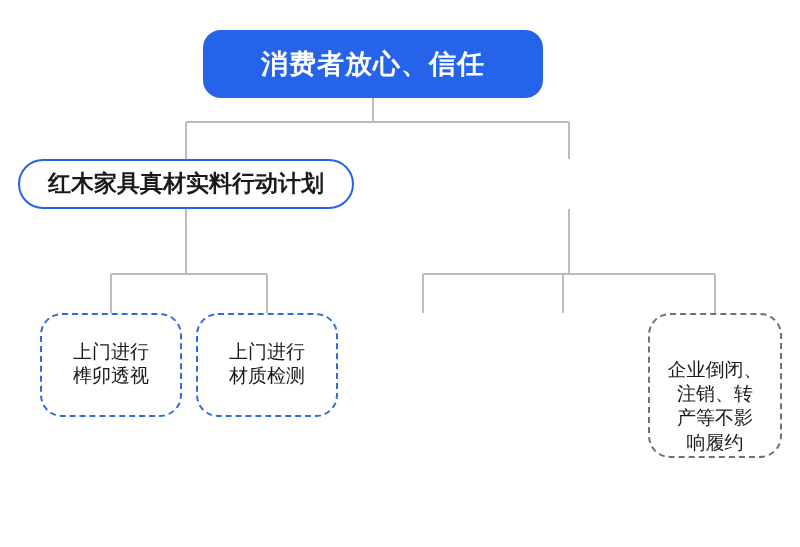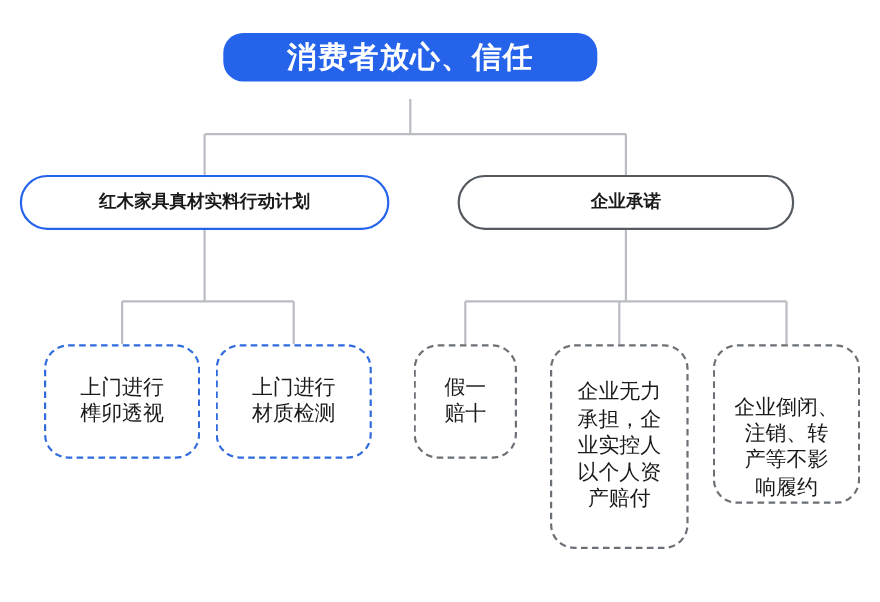--- a/index.html
+++ b/index.html
@@ -37,35 +37,35 @@
     display: block;
     white-space: pre-line;
     line-height: 1.28;
   }
 
   
   .node-root {
     left: 203px;
     top: 30px;
     width: 340px;
-    height: 44px;
+    height: 68px;
     background: #2563eb;
     border-radius: 18px;
     color: #ffffff;
     font-size: 27px;
     font-weight: bold;
     letter-spacing: 1px;
   }
 
   
   .node-l2 {
     height: 50px;
     border-radius: 25px;
     background: #ffffff;
-    font-size: 16px;
+    font-size: 23px;
     font-weight: bold;
     color: #1a1a1a;
   }
   .node-l2-blue {
     left: 18px;
     top: 159px;
     width: 336px;
     border: 2px solid #2563eb;
   }
   .node-l2-gray {
@@ -122,46 +122,32 @@
   </svg>
 
   <div class="node node-root">
     <span class="node-text">消费者放心、信任</span>
   </div>
 
   <div class="node node-l2 node-l2-blue">
     <span class="node-text">红木家具真材实料行动计划</span>
   </div>
 
-  <div class="node node-l2 node-l2-gray">
-    <span class="node-text">企业承诺</span>
-  </div>
 
   <div class="node node-leaf leaf-dashed-blue leaf-1">
     <span class="node-text">上门进行
 榫卯透视</span>
   </div>
 
   <div class="node node-leaf leaf-dashed-blue leaf-2">
     <span class="node-text">上门进行
 材质检测</span>
   </div>
 
-  <div class="node node-leaf leaf-dashed-gray leaf-3">
-    <span class="node-text">假一
-赔十</span>
-  </div>
 
-  <div class="node node-leaf leaf-dashed-gray leaf-4">
-    <span class="node-text">企业无力
-承担，企
-业实控人
-以个人资
-产赔付</span>
-  </div>
 
   <div class="node node-leaf leaf-dashed-gray leaf-5">
     <span class="node-text">企业倒闭、
 注销、转
 产等不影
 响履约</span>
   </div>
 
 </div>
 

